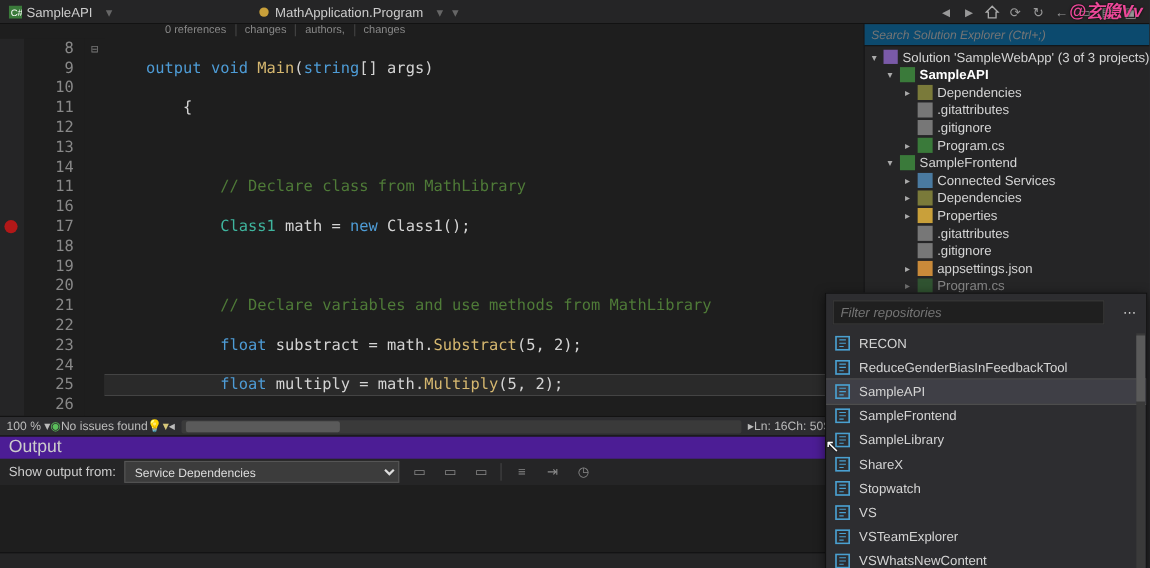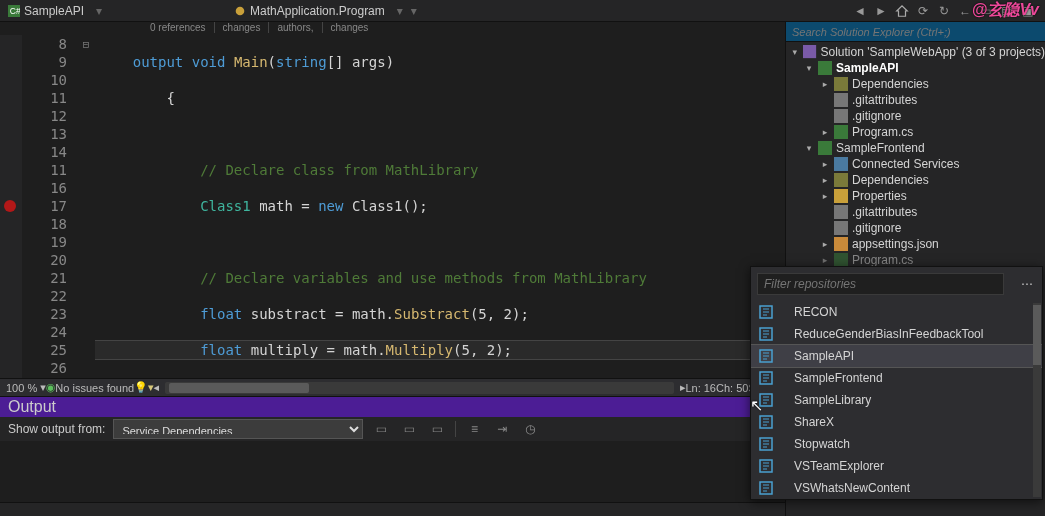--- a/index.html
+++ b/index.html
@@ -68,21 +68,21 @@
   .soltree .iconbox { width:14px; height:14px; display:inline-flex; align-items:center; justify-content:center; }
   .proj-sel { font-weight:700; color:#fff; }
   .lowfade { opacity:0.55; }
 
   
   .repopopup { position:absolute; right:2px; top:266px; width:293px; background:#2d2d30; border:1px solid #111; box-shadow:0 2px 10px rgba(0,0,0,0.6); z-index:40; }
   .repopopup .filterrow { display:flex; align-items:center; padding:6px; gap:14px; }
   .repopopup .filterrow input { flex:1; height:22px; background:#1f1f1f; border:1px solid #3a3a3a; color:#aaa; padding:0 6px; font-size:12px; font-style:italic; }
   .repopopup .dots { color:#ccc; width:18px; text-align:center; }
   .repolist { max-height:230px; overflow:hidden; }
-  .repolist .ritem { display:flex; align-items:center; height:22px; padding:0 8px; gap:21px; color:#d4d4d4; }
+  .repolist .ritem { display:flex; align-items:center; height:22px; padding:0 8px; gap:8px; color:#d4d4d4; }
   .repolist .ritem.sel { background:#3f3f46; outline:1px solid #555; }
   .repolist .ritem .ricon { width:14px; height:14px; }
   .repopopup .vscroll { position:absolute; right:1px; top:36px; bottom:2px; width:8px; background:#3a3a3a; }
   .repopopup .vscroll .vthumb { position:absolute; top:2px; width:8px; height:60px; background:#5a5a5a; }
 
   .cursor-arrow { position:absolute; left:750px; top:396px; z-index:60; pointer-events:none; font-size:16px; color:#fff; text-shadow:0 0 2px #000; }
 
   svg { display:block; }
 </style>
 </head>
@@ -440,20 +440,29 @@
         </span>
         <span>Stopwatch</span>
       </div>
       <div class="ritem">
         <span class="ricon">
           <svg viewBox="0 0 14 14">
             <rect x="1" y="1" width="12" height="12" fill="none" stroke="#4aa0d0" stroke-width="1.5"></rect>
             <path d="M4 4 H10 M4 7 H10 M4 10 H8" stroke="#4aa0d0" stroke-width="1"></path>
           </svg>
         </span>
+        <span>VS</span>
+      </div>
+      <div class="ritem">
+        <span class="ricon">
+          <svg viewBox="0 0 14 14">
+            <rect x="1" y="1" width="12" height="12" fill="none" stroke="#4aa0d0" stroke-width="1.5"></rect>
+            <path d="M4 4 H10 M4 7 H10 M4 10 H8" stroke="#4aa0d0" stroke-width="1"></path>
+          </svg>
+        </span>
         <span>VSTeamExplorer</span>
       </div>
       <div class="ritem">
         <span class="ricon">
           <svg viewBox="0 0 14 14">
             <rect x="1" y="1" width="12" height="12" fill="none" stroke="#4aa0d0" stroke-width="1.5"></rect>
             <path d="M4 4 H10 M4 7 H10 M4 10 H8" stroke="#4aa0d0" stroke-width="1"></path>
           </svg>
         </span>
         <span>VSWhatsNewContent</span>

